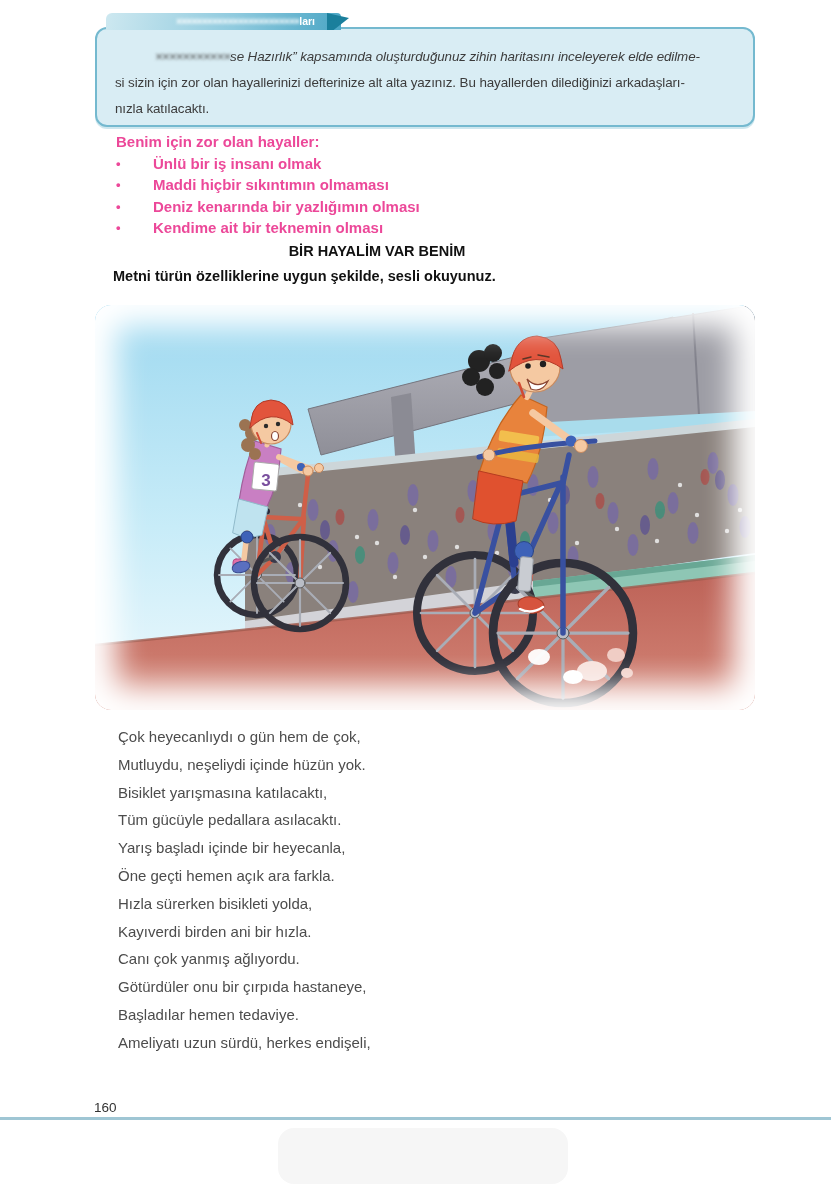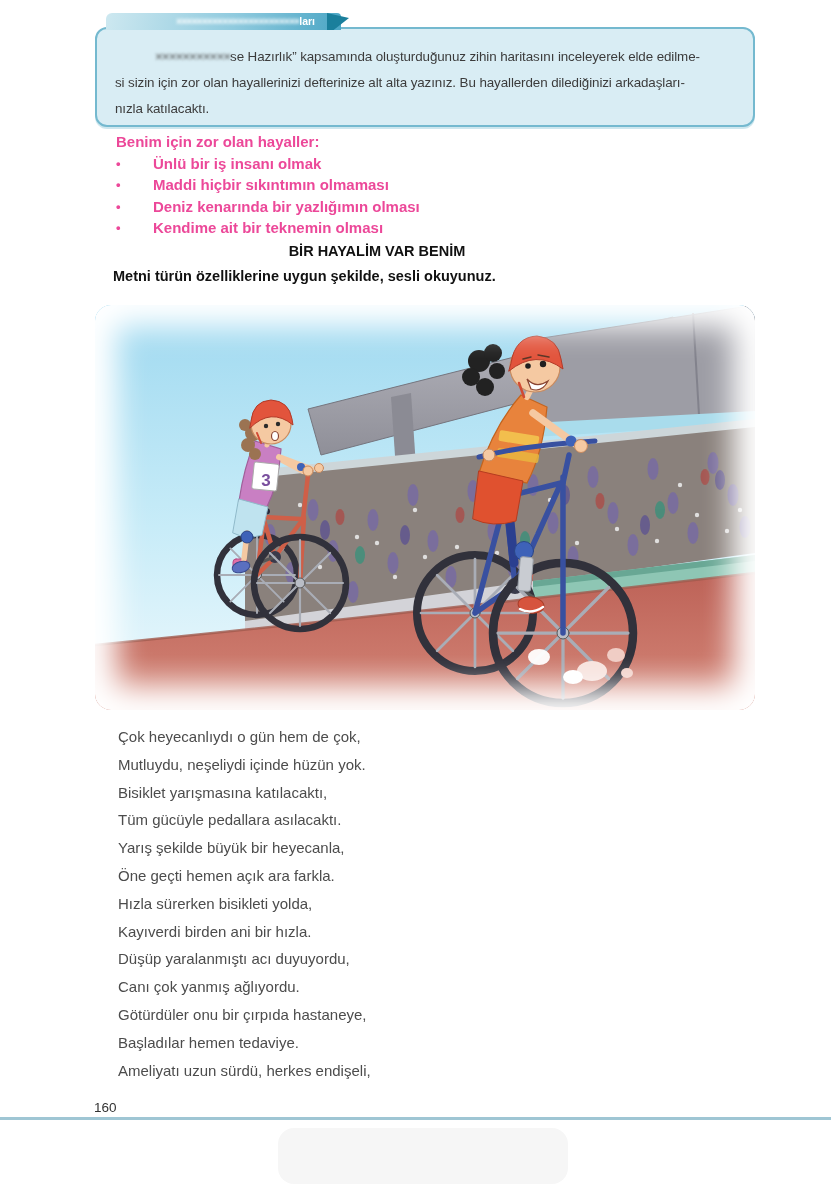--- a/index.html
+++ b/index.html
@@ -15,21 +15,21 @@
         border-radius:6px 4px 0 0;}
   .box-tab .tab-text{position:absolute;inset:0;text-align:right;padding-right:26px;
         line-height:17px;font-size:10.5px;font-weight:bold;color:#ffffff;white-space:nowrap;}
   .tab-smudge{filter:blur(1.6px);letter-spacing:-1px;}
   .tab-tail{filter:blur(.5px);margin-top:35px;}
   .tab-fold{position:absolute;right:-8px;top:0;width:22px;height:17px;background:#1a7f9c;
         clip-path:polygon(0 0,100% 30%,30% 100%,0 100%);}
   .box-paragraph{position:absolute;left:0;top:0;width:100%;height:100%;box-sizing:border-box;
         padding:15px 20px 8px 18px;overflow:hidden;}
   .p-line{font-size:13.4px;line-height:26px;color:#3c3c3c;white-space:nowrap;letter-spacing:-.1px;}
-  .p-line.indent{text-indent:40px;}
+  .p-line.indent{text-indent:40px;font-style:italic;}
   .p-smudge{filter:blur(1.8px);color:#4a4a4a;letter-spacing:-1px;}
 
   
   .dreams{position:absolute;left:116px;top:131px;width:520px;color:#ec4899;font-weight:bold;
         font-size:15px;line-height:21.5px;}
   .dream-item{display:flex;}
   .dream-bullet{width:37px;flex:0 0 37px;font-size:13px;}
 
   
   .poem-title{position:absolute;left:95px;top:243px;width:564px;text-align:center;
@@ -299,25 +299,24 @@
       </g>
     </svg>
     <div class="vignette"></div>
   </div>
 
   <div class="poem">
     <div class="poem-line">Çok heyecanlıydı o gün hem de çok,</div>
     <div class="poem-line">Mutluydu, neşeliydi içinde hüzün yok.</div>
     <div class="poem-line">Bisiklet yarışmasına katılacaktı,</div>
     <div class="poem-line">Tüm gücüyle pedallara asılacaktı.</div>
-    <div class="poem-line">Yarış şekilde büyük bir heyecanla,</div>
+    <div class="poem-line">Yarış başladı içinde bir heyecanla,</div>
     <div class="poem-line">Öne geçti hemen açık ara farkla.</div>
     <div class="poem-line">Hızla sürerken bisikleti yolda,</div>
     <div class="poem-line">Kayıverdi birden ani bir hızla.</div>
-    <div class="poem-line">Düşüp yaralanmıştı acı duyuyordu,</div>
     <div class="poem-line">Canı çok yanmış ağlıyordu.</div>
     <div class="poem-line">Götürdüler onu bir çırpıda hastaneye,</div>
     <div class="poem-line">Başladılar hemen tedaviye.</div>
     <div class="poem-line">Ameliyatı uzun sürdü, herkes endişeli,</div>
   </div>
 
   <div class="page-number">160</div>
   <div class="footer-rule"></div>
   <div class="footer-ghost"></div>
 

